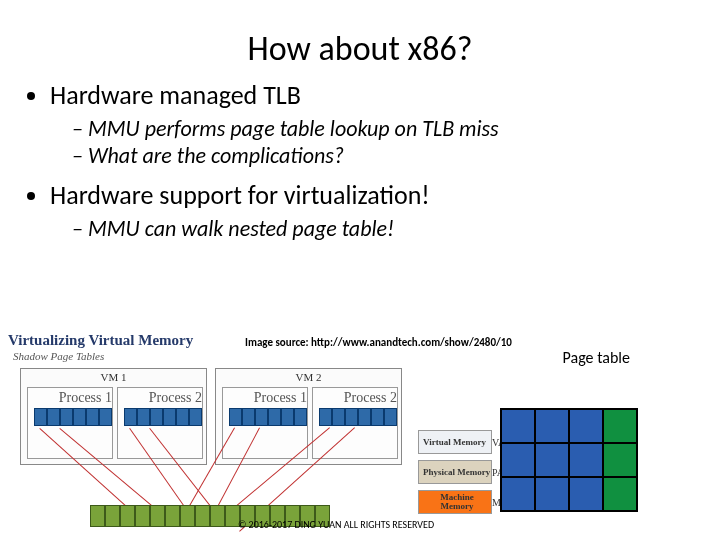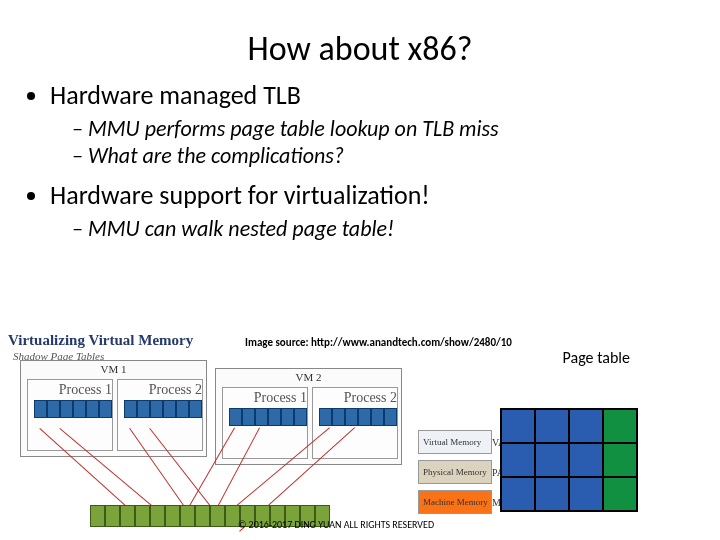--- a/index.html
+++ b/index.html
@@ -88,21 +88,21 @@
     font-size: 10px;
     text-align: center;
     line-height: 1.1;
   }
   
   .vm-box {
     position: absolute;
     border: 1px solid #888;
     background: #fbfbfb;
   }
-  .vm1 { left: 20px; top: 30px; width: 185px; height: 95px; }
+  .vm1 { left: 20px; top: 38px; width: 185px; height: 95px; }
   .vm2 { left: 215px; top: 38px; width: 185px; height: 95px; }
   .vm-label {
     position: absolute;
     top: 2px;
     width: 100%;
     text-align: center;
     font-size: 11px;
     font-family: Georgia, serif;
     color: #333;
   }
@@ -166,20 +166,21 @@
   .legend-row { display: flex; align-items: center; margin-bottom: 6px; }
   .legend-box {
     width: 68px;
     height: 22px;
     border: 1px solid #999;
     display: flex;
     align-items: center;
     padding-left: 4px;
     margin-right: 0;
     line-height: 1;
+    font-weight: bold;
   }
   .lb-virt { background: #eef1f5; }
   .lb-phys { background: #dcd3be; }
   .lb-mach { background: #f97316; text-align: center; }
   .legend-tag { font-size: 10px; color: #333; }
   
   .pt-grid {
     position: absolute;
     right: 22px;
     top: 78px;

